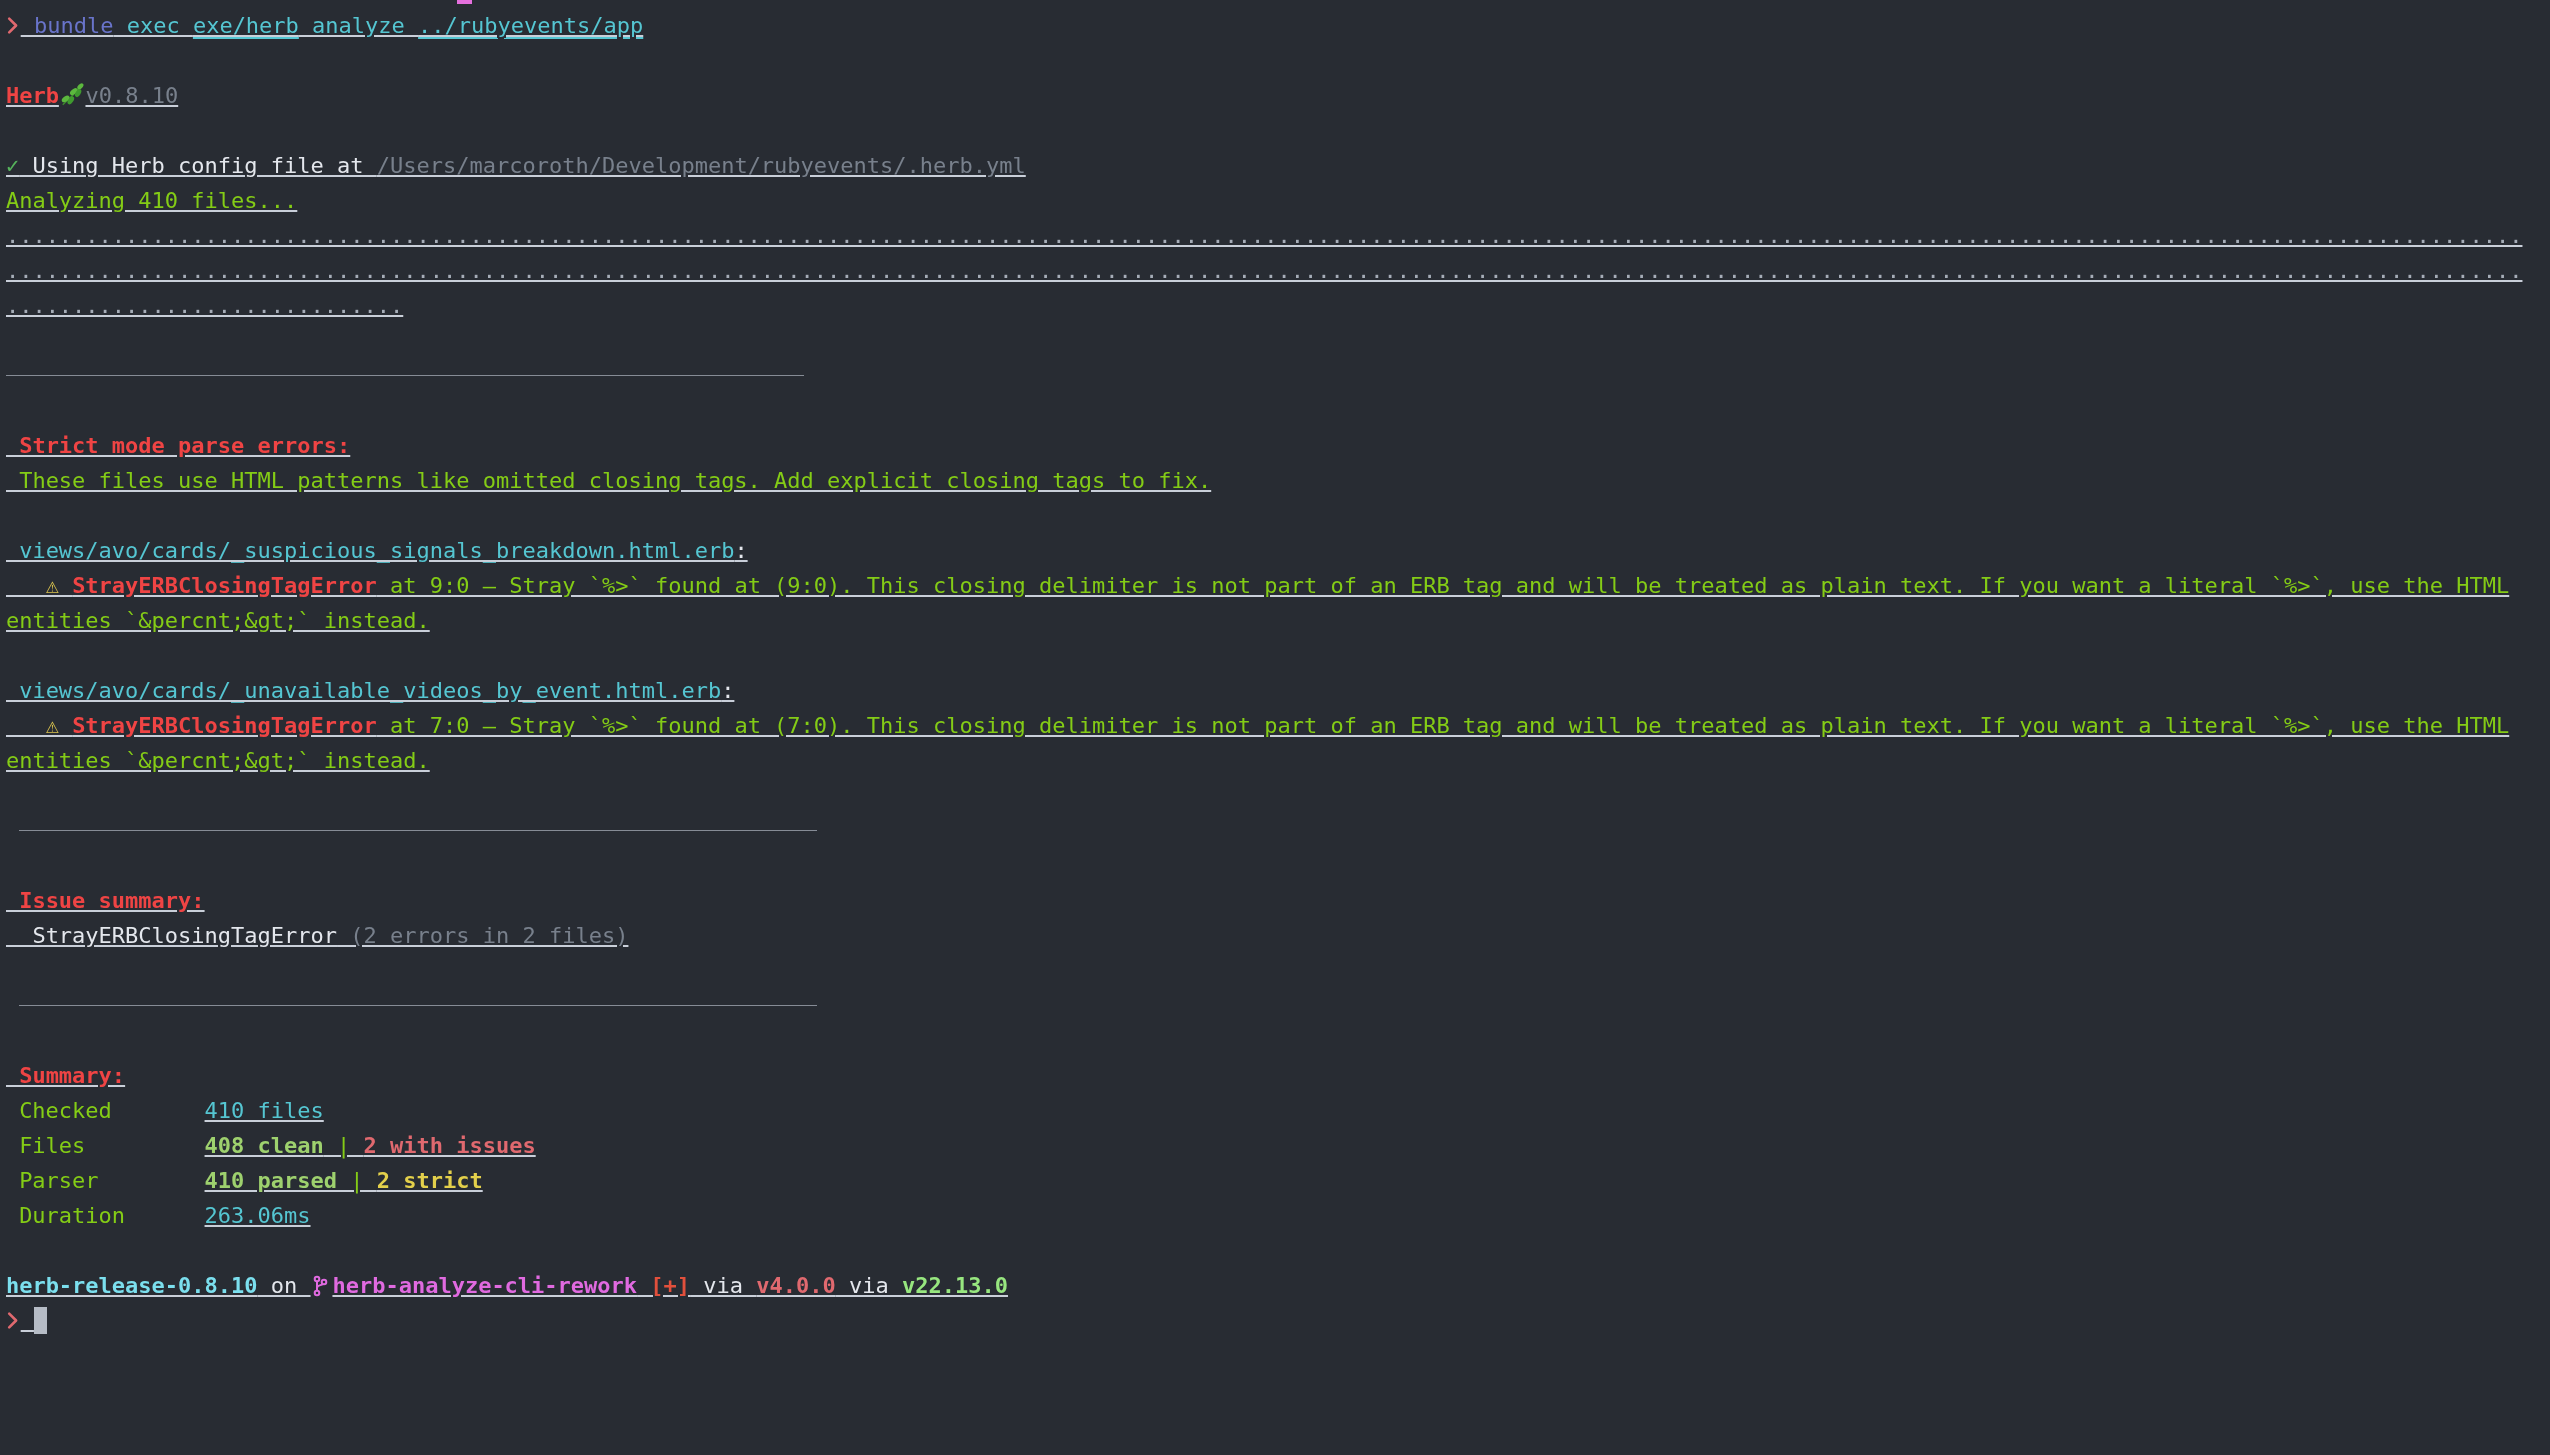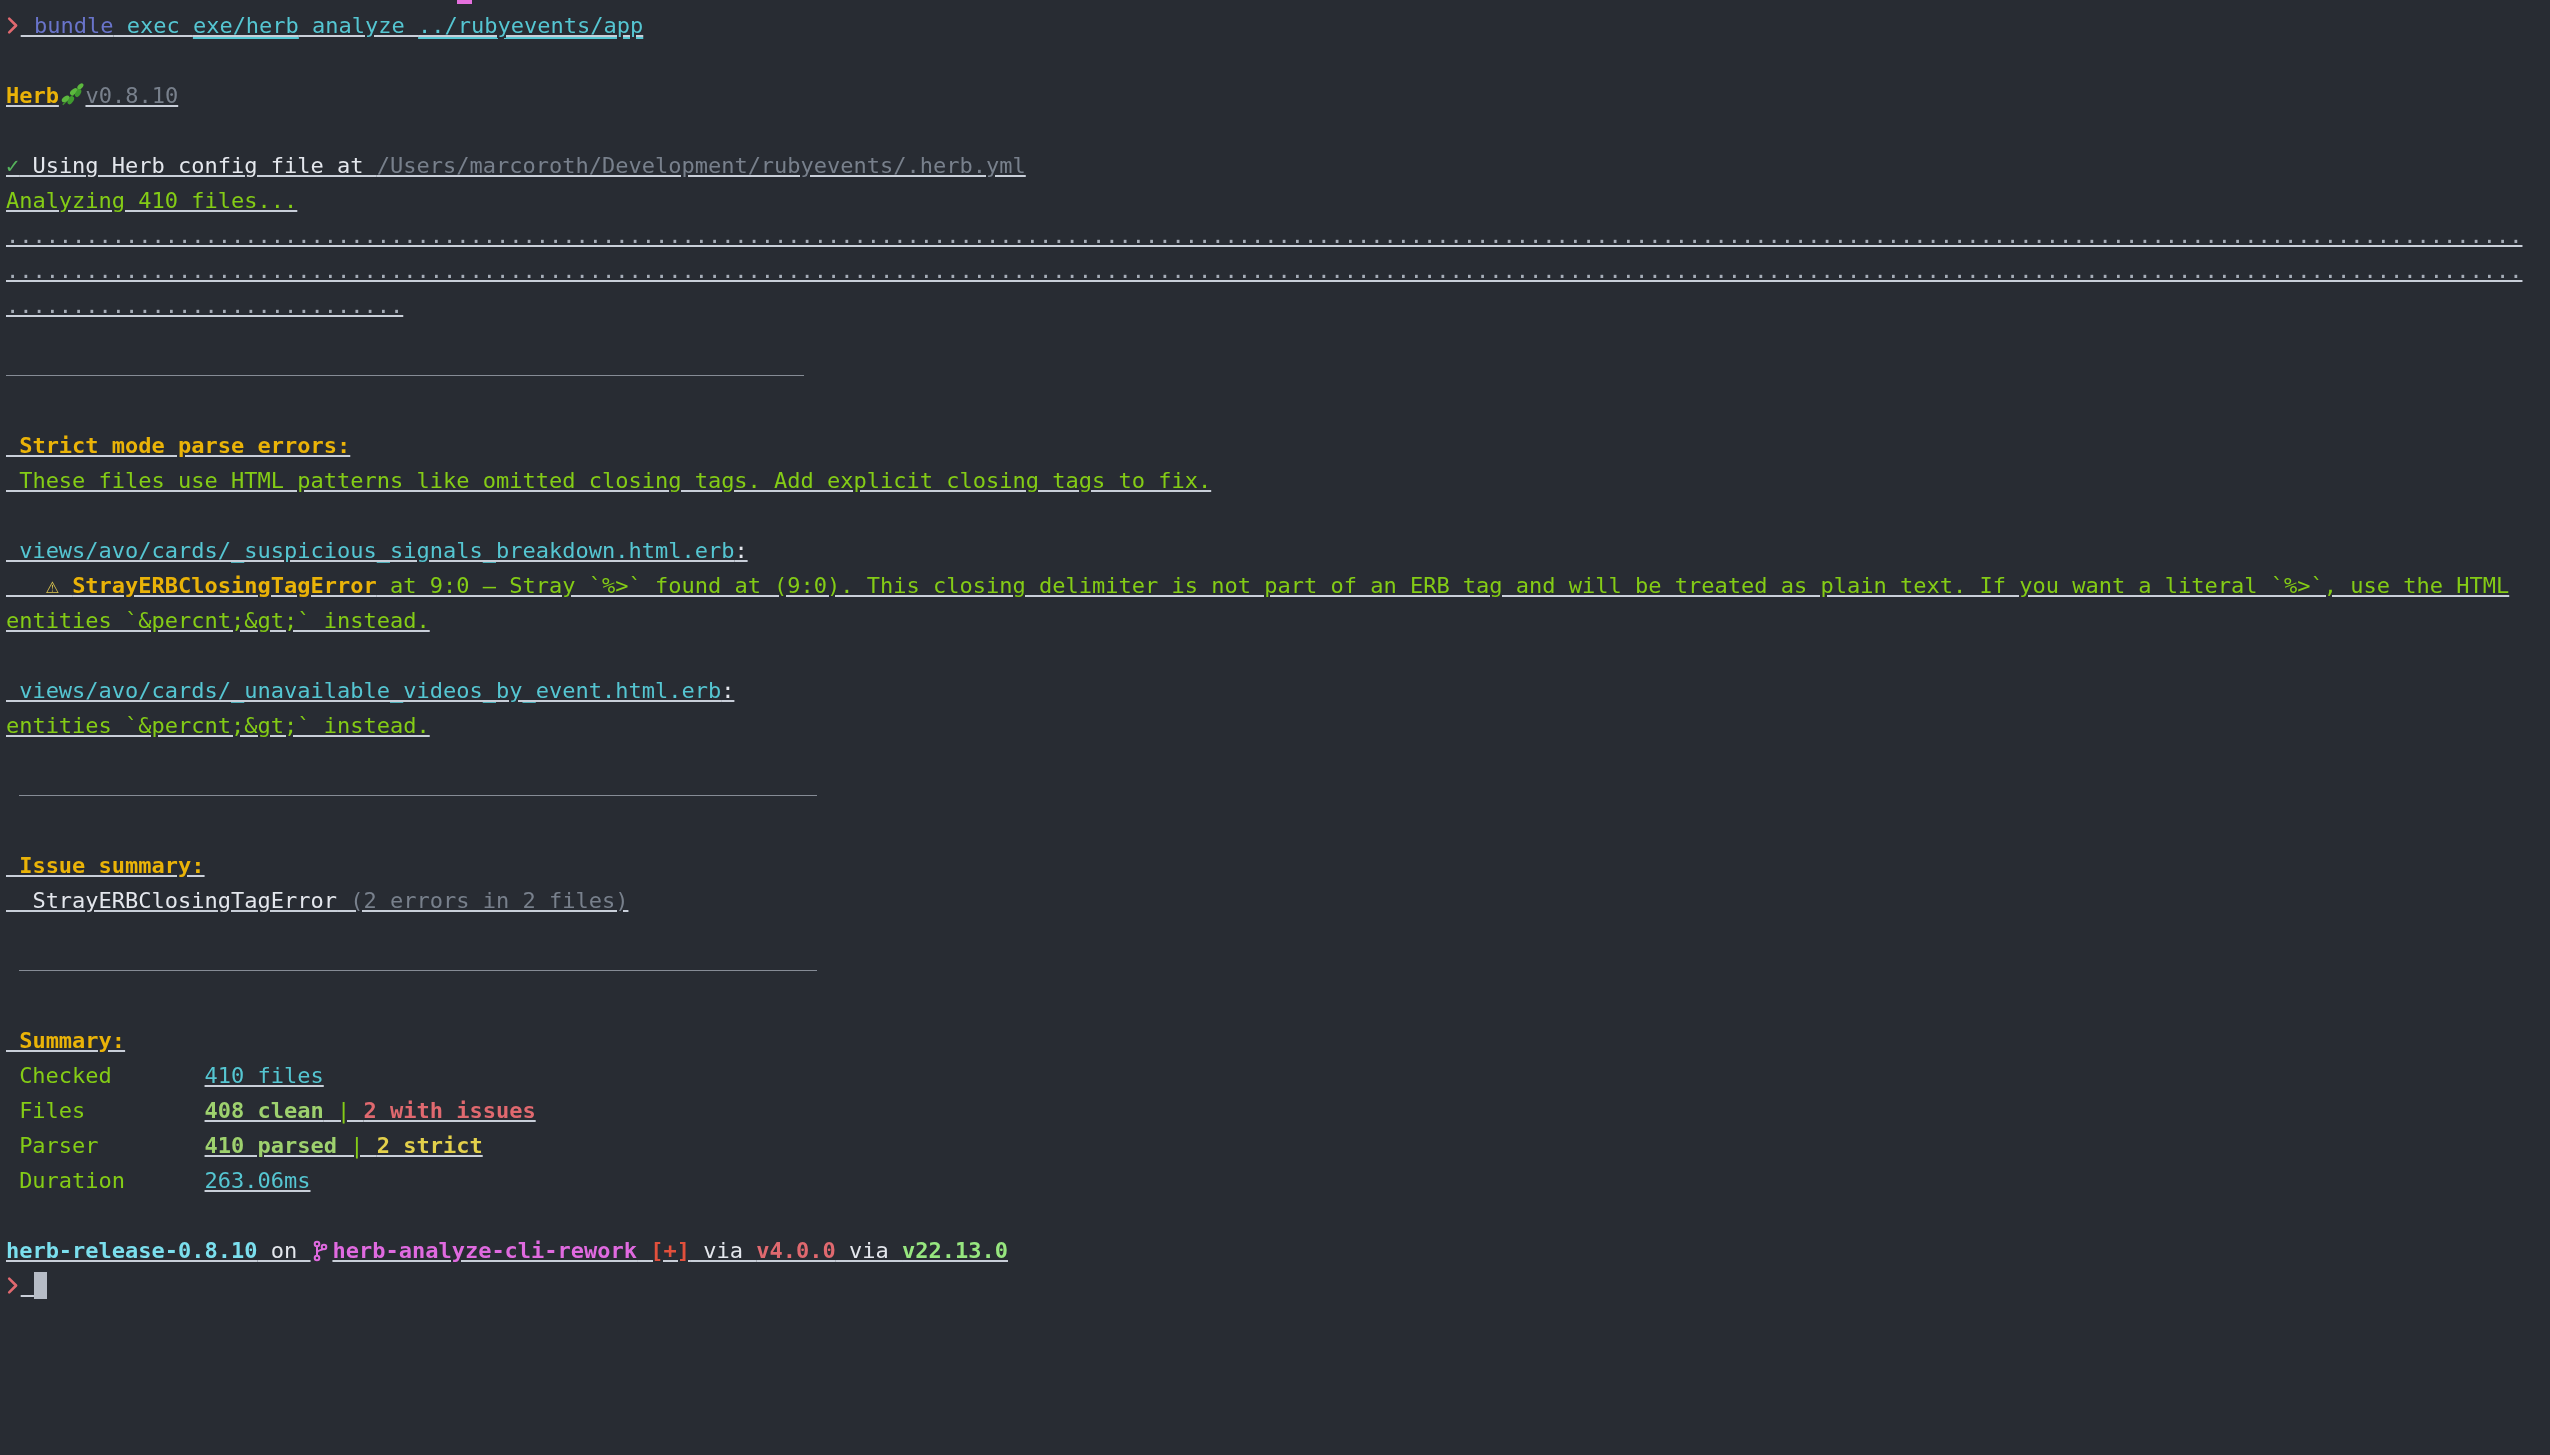--- a/index.html
+++ b/index.html
@@ -30,21 +30,21 @@
   .t-cyan    { color: #55c6d2; }
   .t-cyan-u  { color: #55c6d2; text-decoration: underline; text-underline-offset: 4.4px; text-decoration-thickness: 1.5px; }
   .t-lcyan   { color: #7bdfee; font-weight: bold; }
   .t-green-b { color: #9ed16e; font-weight: bold; }
   .t-check   { color: #56b35c; }
   .t-lgreen  { color: #97e67f; font-weight: bold; }
   .t-yellow-b{ color: #e3d04b; font-weight: bold; }
   .t-warn    { color: #d9c24e; }
   .t-magenta { color: #e06ae0; font-weight: bold; }
   .t-orange  { color: #e2503c; font-weight: bold; }
-  .t-bwhite  { color: #eab308; font-weight: bold; }
+  .t-bwhite  { color: #ef4444; font-weight: bold; }
   .t-rwhite  { color: #e4e7ed; }
   .t-gray    { color: #84cc16; }
   .t-dim     { color: #78808c; margin-top: 36px; }
   .t-dots    { color: #a6adb8; letter-spacing: 0; }
   
   .hline {
     border-top: 1.5px solid #868c96;
     width: 798px;
     margin-top: 17px;
   }
@@ -124,20 +124,21 @@
 
   <div class="row"></div>
 
   <div class="row"><span class="t-cyan"> views/avo/cards/_suspicious_signals_breakdown.html.erb</span><span class="t-rwhite">:</span></div>
   <div class="row"><span class="t-warn">   ⚠ </span><span class="t-bwhite">StrayERBClosingTagError</span><span class="t-gray"> at 9:0 — Stray `%&gt;` found at (9:0). This closing delimiter is not part of an ERB tag and will be treated as plain text. If you want a literal `%&gt;`, use the HTML</span></div>
   <div class="row"><span class="t-gray">entities `&amp;percnt;&amp;gt;` instead.</span></div>
 
   <div class="row"></div>
 
   <div class="row"><span class="t-cyan"> views/avo/cards/_unavailable_videos_by_event.html.erb</span><span class="t-rwhite">:</span></div>
+  <div class="row"><span class="t-warn">   ⚠ </span><span class="t-bwhite">StrayERBClosingTagError</span><span class="t-gray"> at 7:0 — Stray `%&gt;` found at (7:0). This closing delimiter is not part of an ERB tag and will be treated as plain text. If you want a literal `%&gt;`, use the HTML</span></div>
   <div class="row"><span class="t-gray">entities `&amp;percnt;&amp;gt;` instead.</span></div>
 
   <div class="row"></div>
 
   <div class="row"><div class="hline indent"></div></div>
 
   <div class="row"></div>
 
   <div class="row"><span class="t-bwhite"> Issue summary:</span></div>
   <div class="row"><span class="t-rwhite">  StrayERBClosingTagError</span><span class="t-dim"> (2 errors in 2 files)</span></div>

